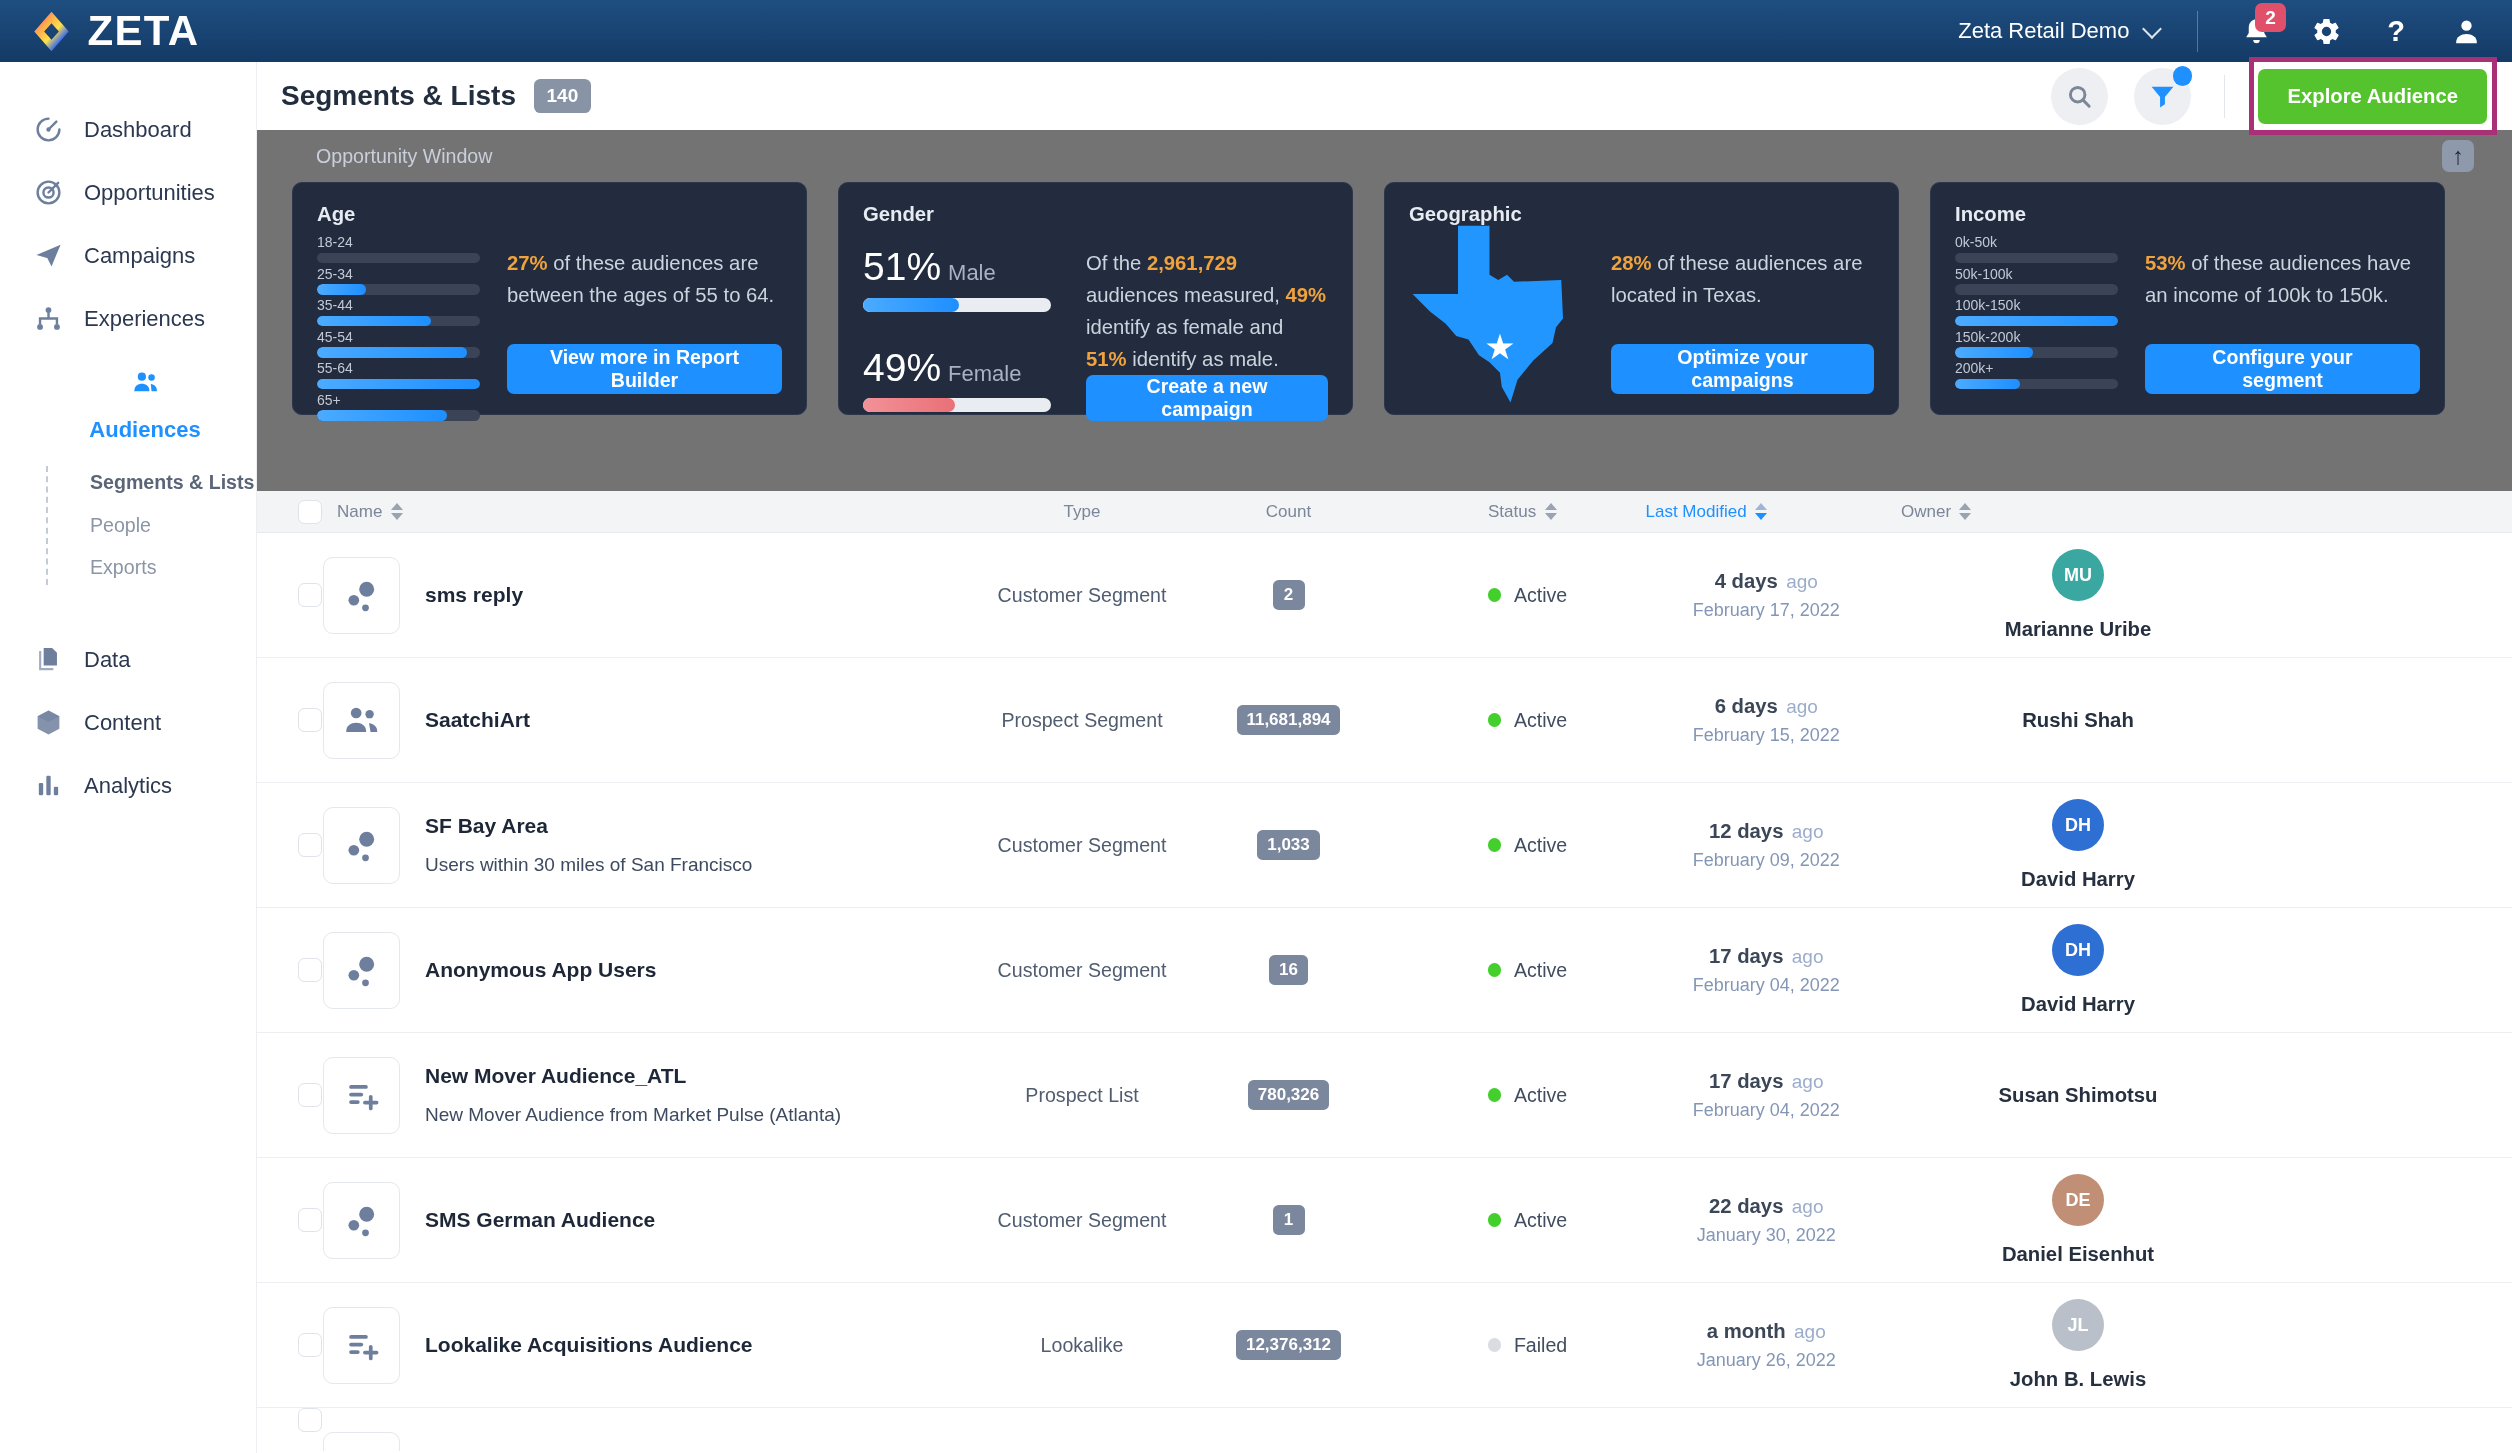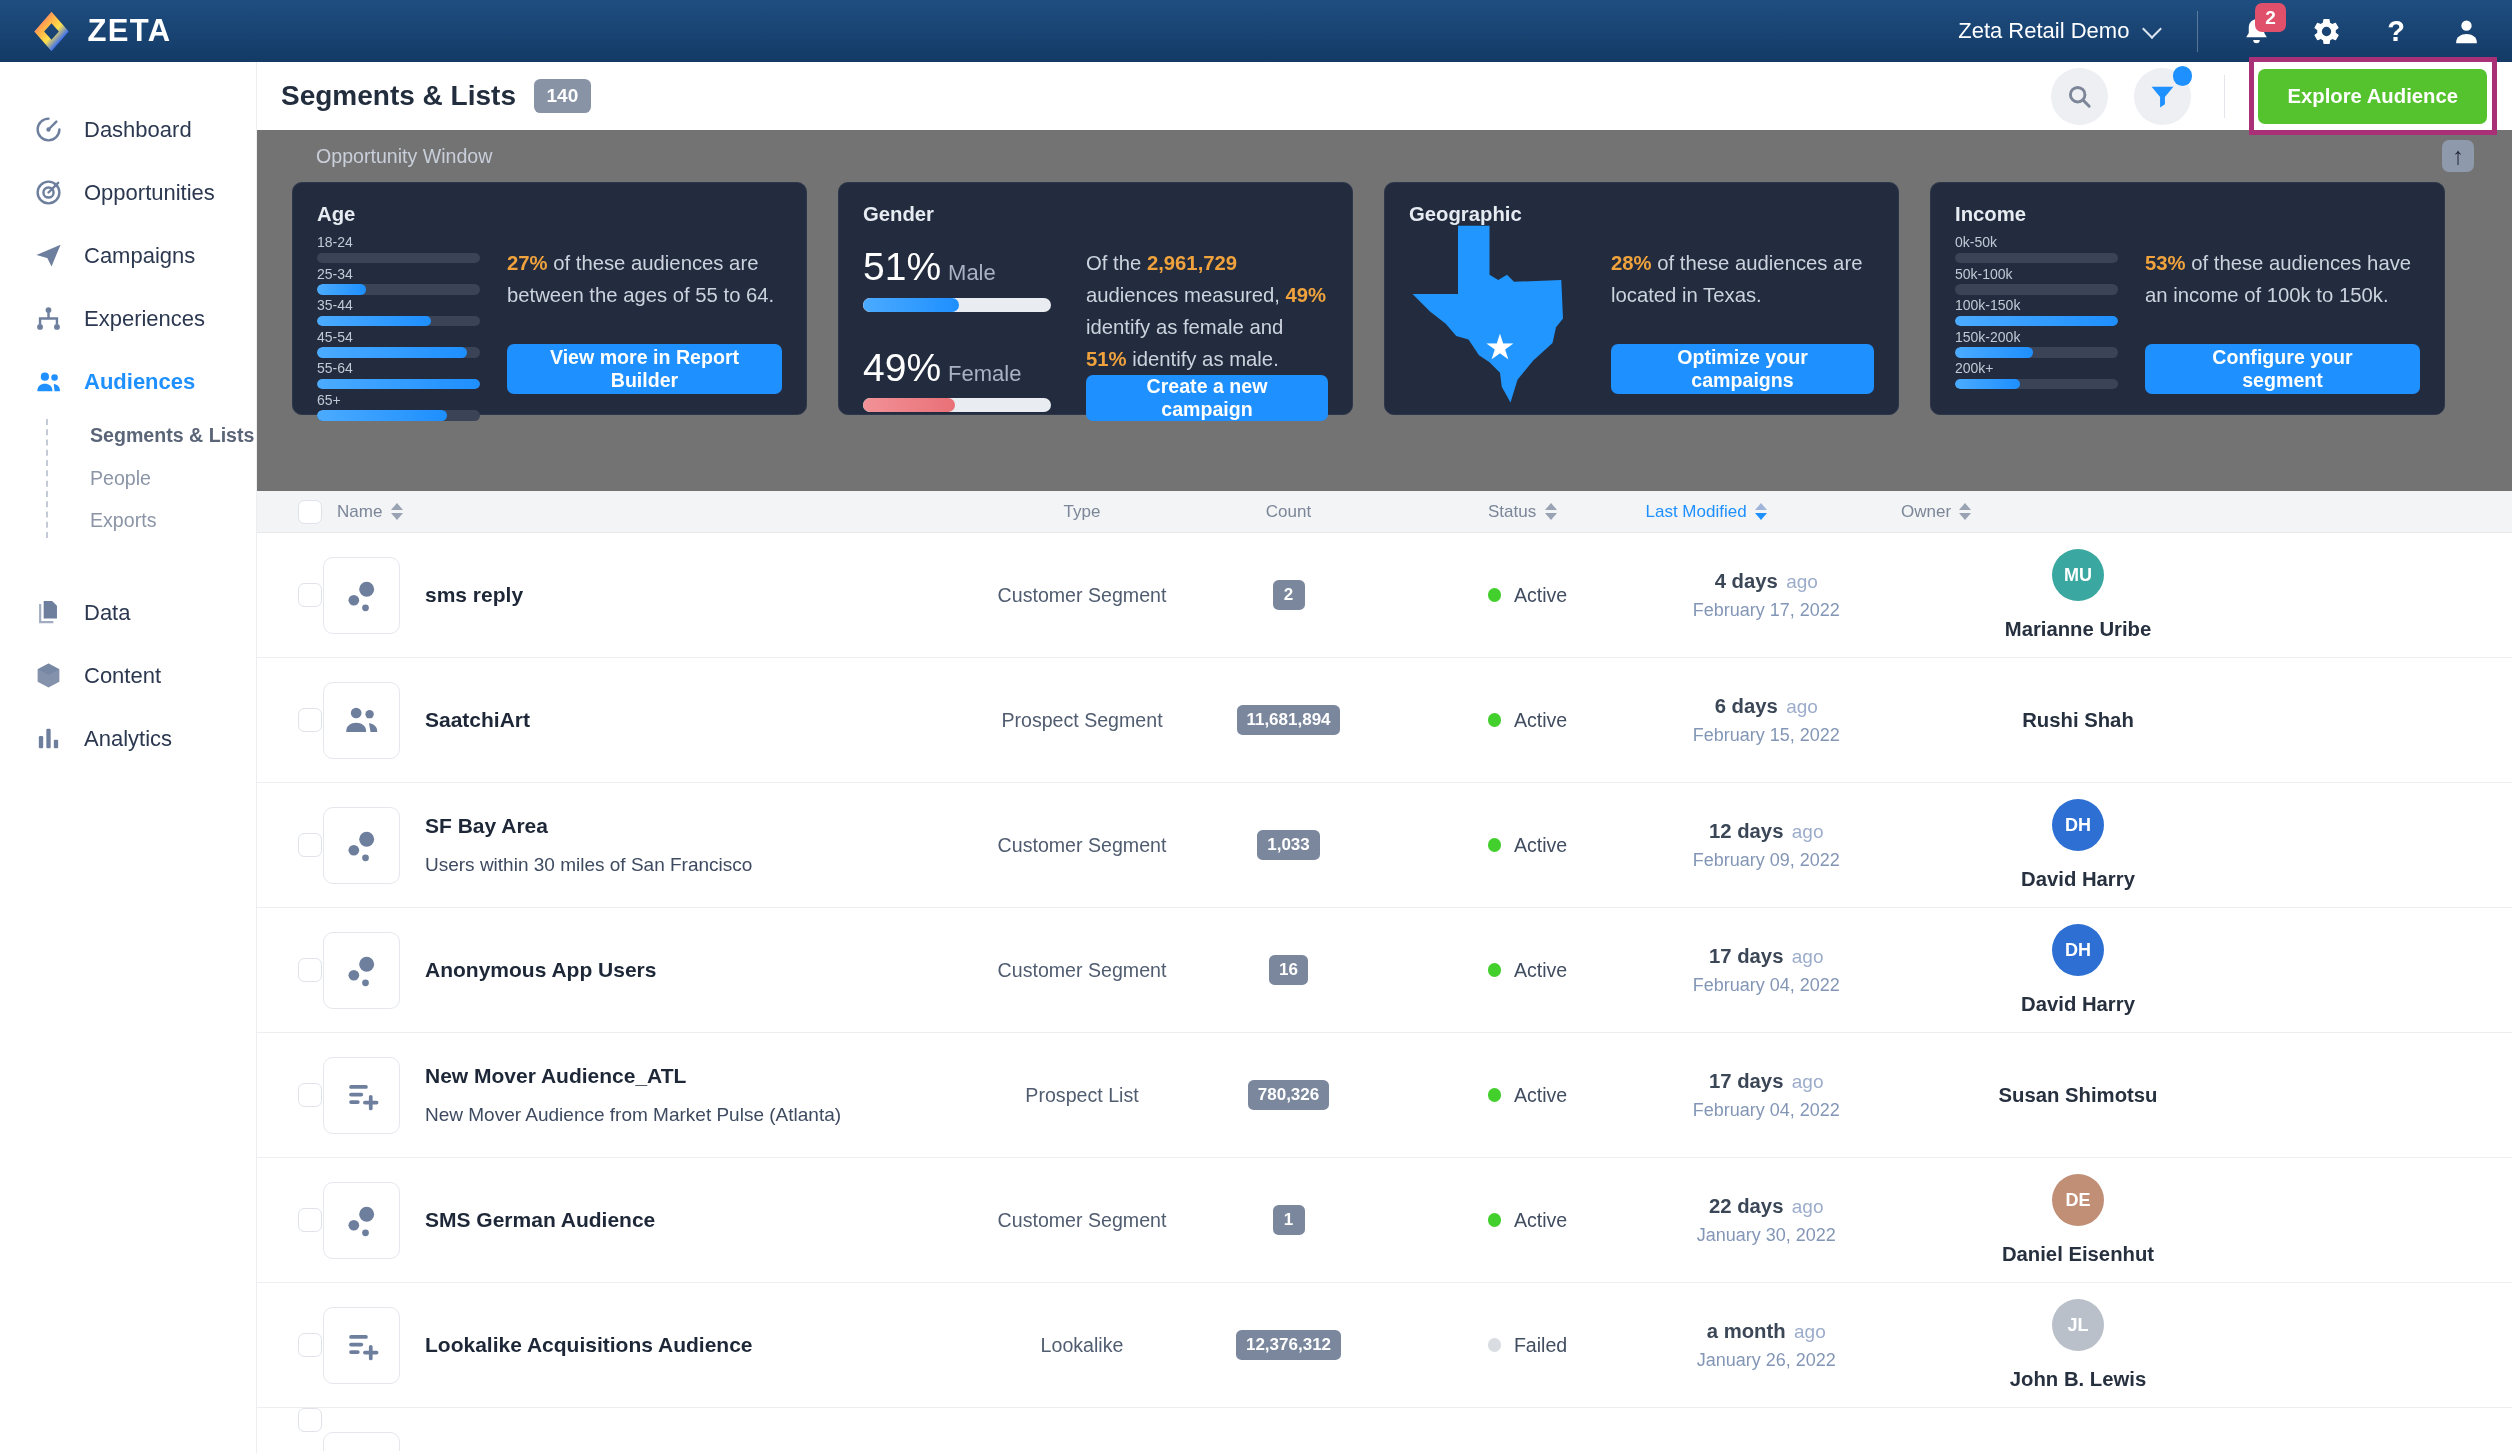--- a/index.html
+++ b/index.html
@@ -5,21 +5,21 @@
   * { margin:0; padding:0; box-sizing:border-box; }
   html,body { width:2512px; height:1454px; overflow:hidden; background:#fff;
     font-family:"Liberation Sans","DejaVu Sans",sans-serif; }
   .app { width:2512px; height:1454px; display:flex; flex-direction:column; }
 
   
   .topnav { height:62px; flex:0 0 62px; background:linear-gradient(180deg,#1e4e80,#143a66);
     display:flex; align-items:center; justify-content:space-between; padding:0 28px 0 31px; }
   .brand { display:flex; align-items:center; gap:15.4px; cursor:pointer; }
   .logo-mark { width:41px; height:41px; }
-  .brand-text { color:#fff; font-size:31px; font-weight:bold; letter-spacing:1.4px; }
+  .brand-text { color:#fff; font-size:42px; font-weight:bold; letter-spacing:1.4px; }
   .topnav-right { display:flex; align-items:center; gap:34px; }
   .account { display:flex; align-items:center; gap:14px; color:#fff; font-size:22px; cursor:pointer; }
   .chev { width:14px; height:14px; border-right:2.1px solid #dbe3ee; border-bottom:2.1px solid #dbe3ee;
     transform:rotate(45deg) translateY(-2.8px); }
   .tn-divider { width:1.4px; height:41px; background:rgba(255,255,255,.28); margin:0 5.6px; }
   .tn-icon { position:relative; width:36px; height:36px; display:flex; align-items:center;
     justify-content:center; color:#fff; cursor:pointer; }
   .tn-icon svg { width:31px; height:31px; fill:#fff; }
   .qmark { font-size:29px; font-weight:bold; color:#fff; }
   .bell-badge { position:absolute; top:-9.8px; left:17px; min-width:31px; height:29px; padding:0 7px;
@@ -27,21 +27,21 @@
     display:flex; align-items:center; justify-content:center; }
 
   
   .shell { flex:1; display:flex; min-height:0; }
   .sidebar { width:257px; flex:0 0 257px; background:#fff; border-right:1.4px solid #eceef1;
     padding-top:36px; }
   .side-item { display:flex; align-items:center; gap:21px; padding:17px 0 17px 34px;
     color:#2b3850; font-size:22px; font-weight:500; cursor:pointer; }
   .side-item .s-icon { width:29px; height:29px; color:#6e7f9e; flex:0 0 29px; }
   .side-item .s-icon svg { width:29px; height:29px; }
-  .side-item.active { color:#1e90ff; font-weight:bold; }
+  .side-item.active { color:#1e90ff; font-weight:bold;flex-direction:column; }
   .side-item.active .s-icon { color:#1e90ff; }
   .subnav { position:relative; margin:1.4px 0 7px 0; padding-left:90px; }
   .subnav:before { content:""; position:absolute; left:46px; top:4.2px; bottom:4.2px;
     border-left:2.1px dashed #c4cbd7; }
   .sub-item { padding:9.8px 0; font-size:19.6px; color:#8b95a6; cursor:pointer; }
   .sub-item.active { color:#5b6578; font-weight:bold; }
   .side-gap { height:32px; }
 
   
   .main { flex:1; display:flex; flex-direction:column; min-width:0; }

